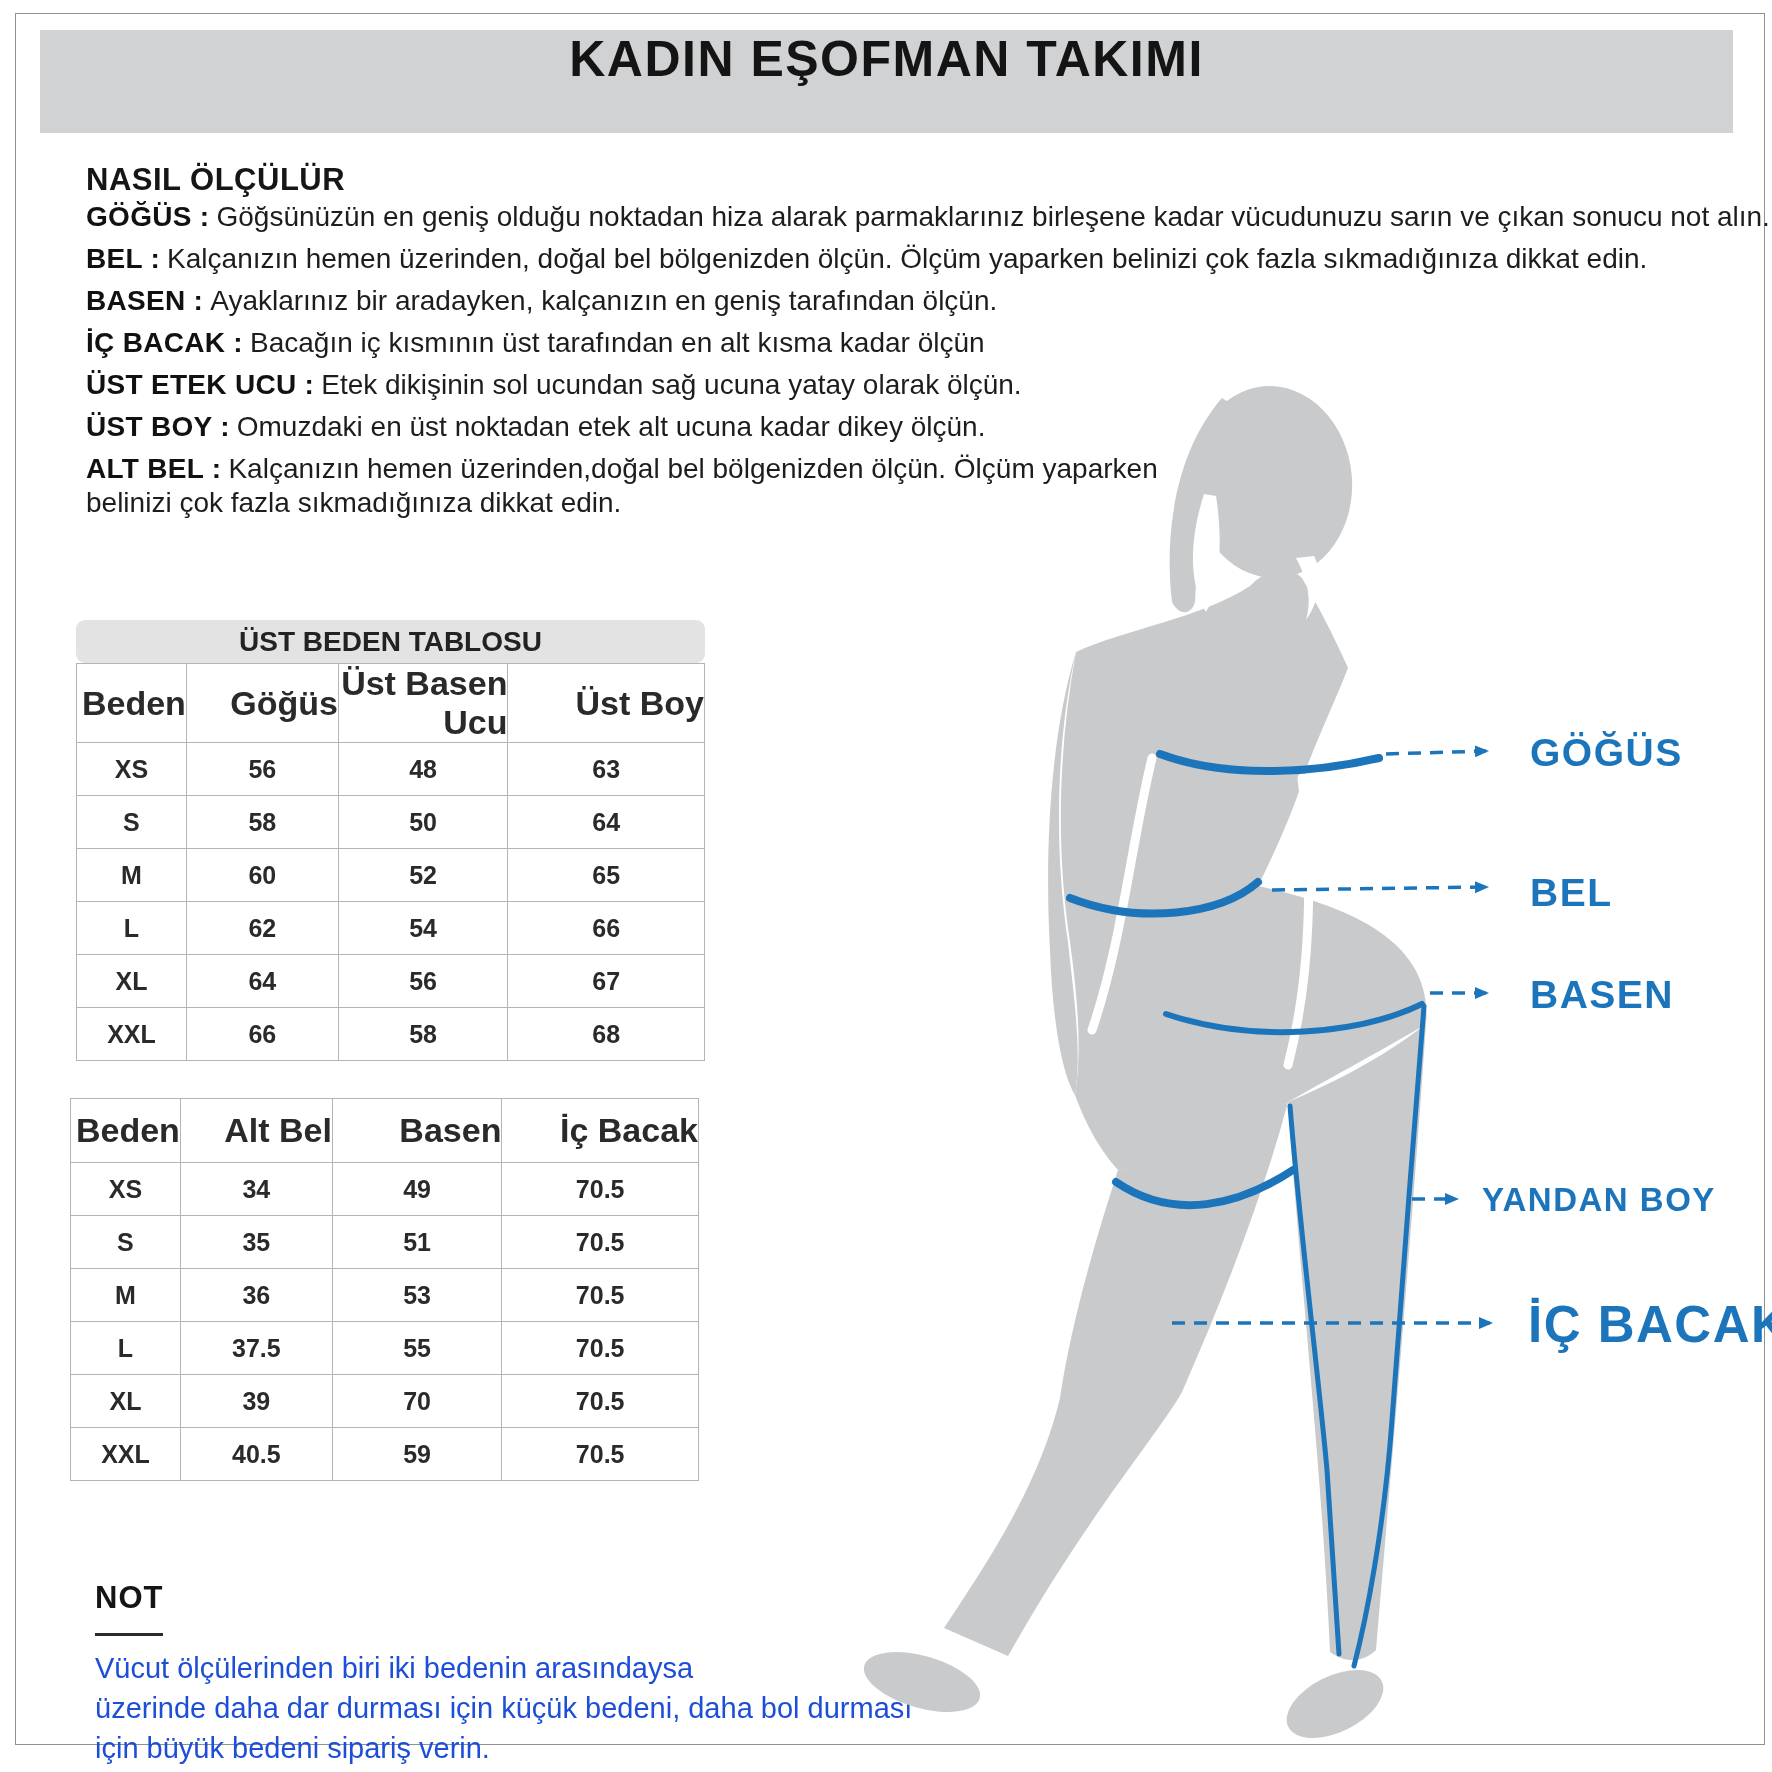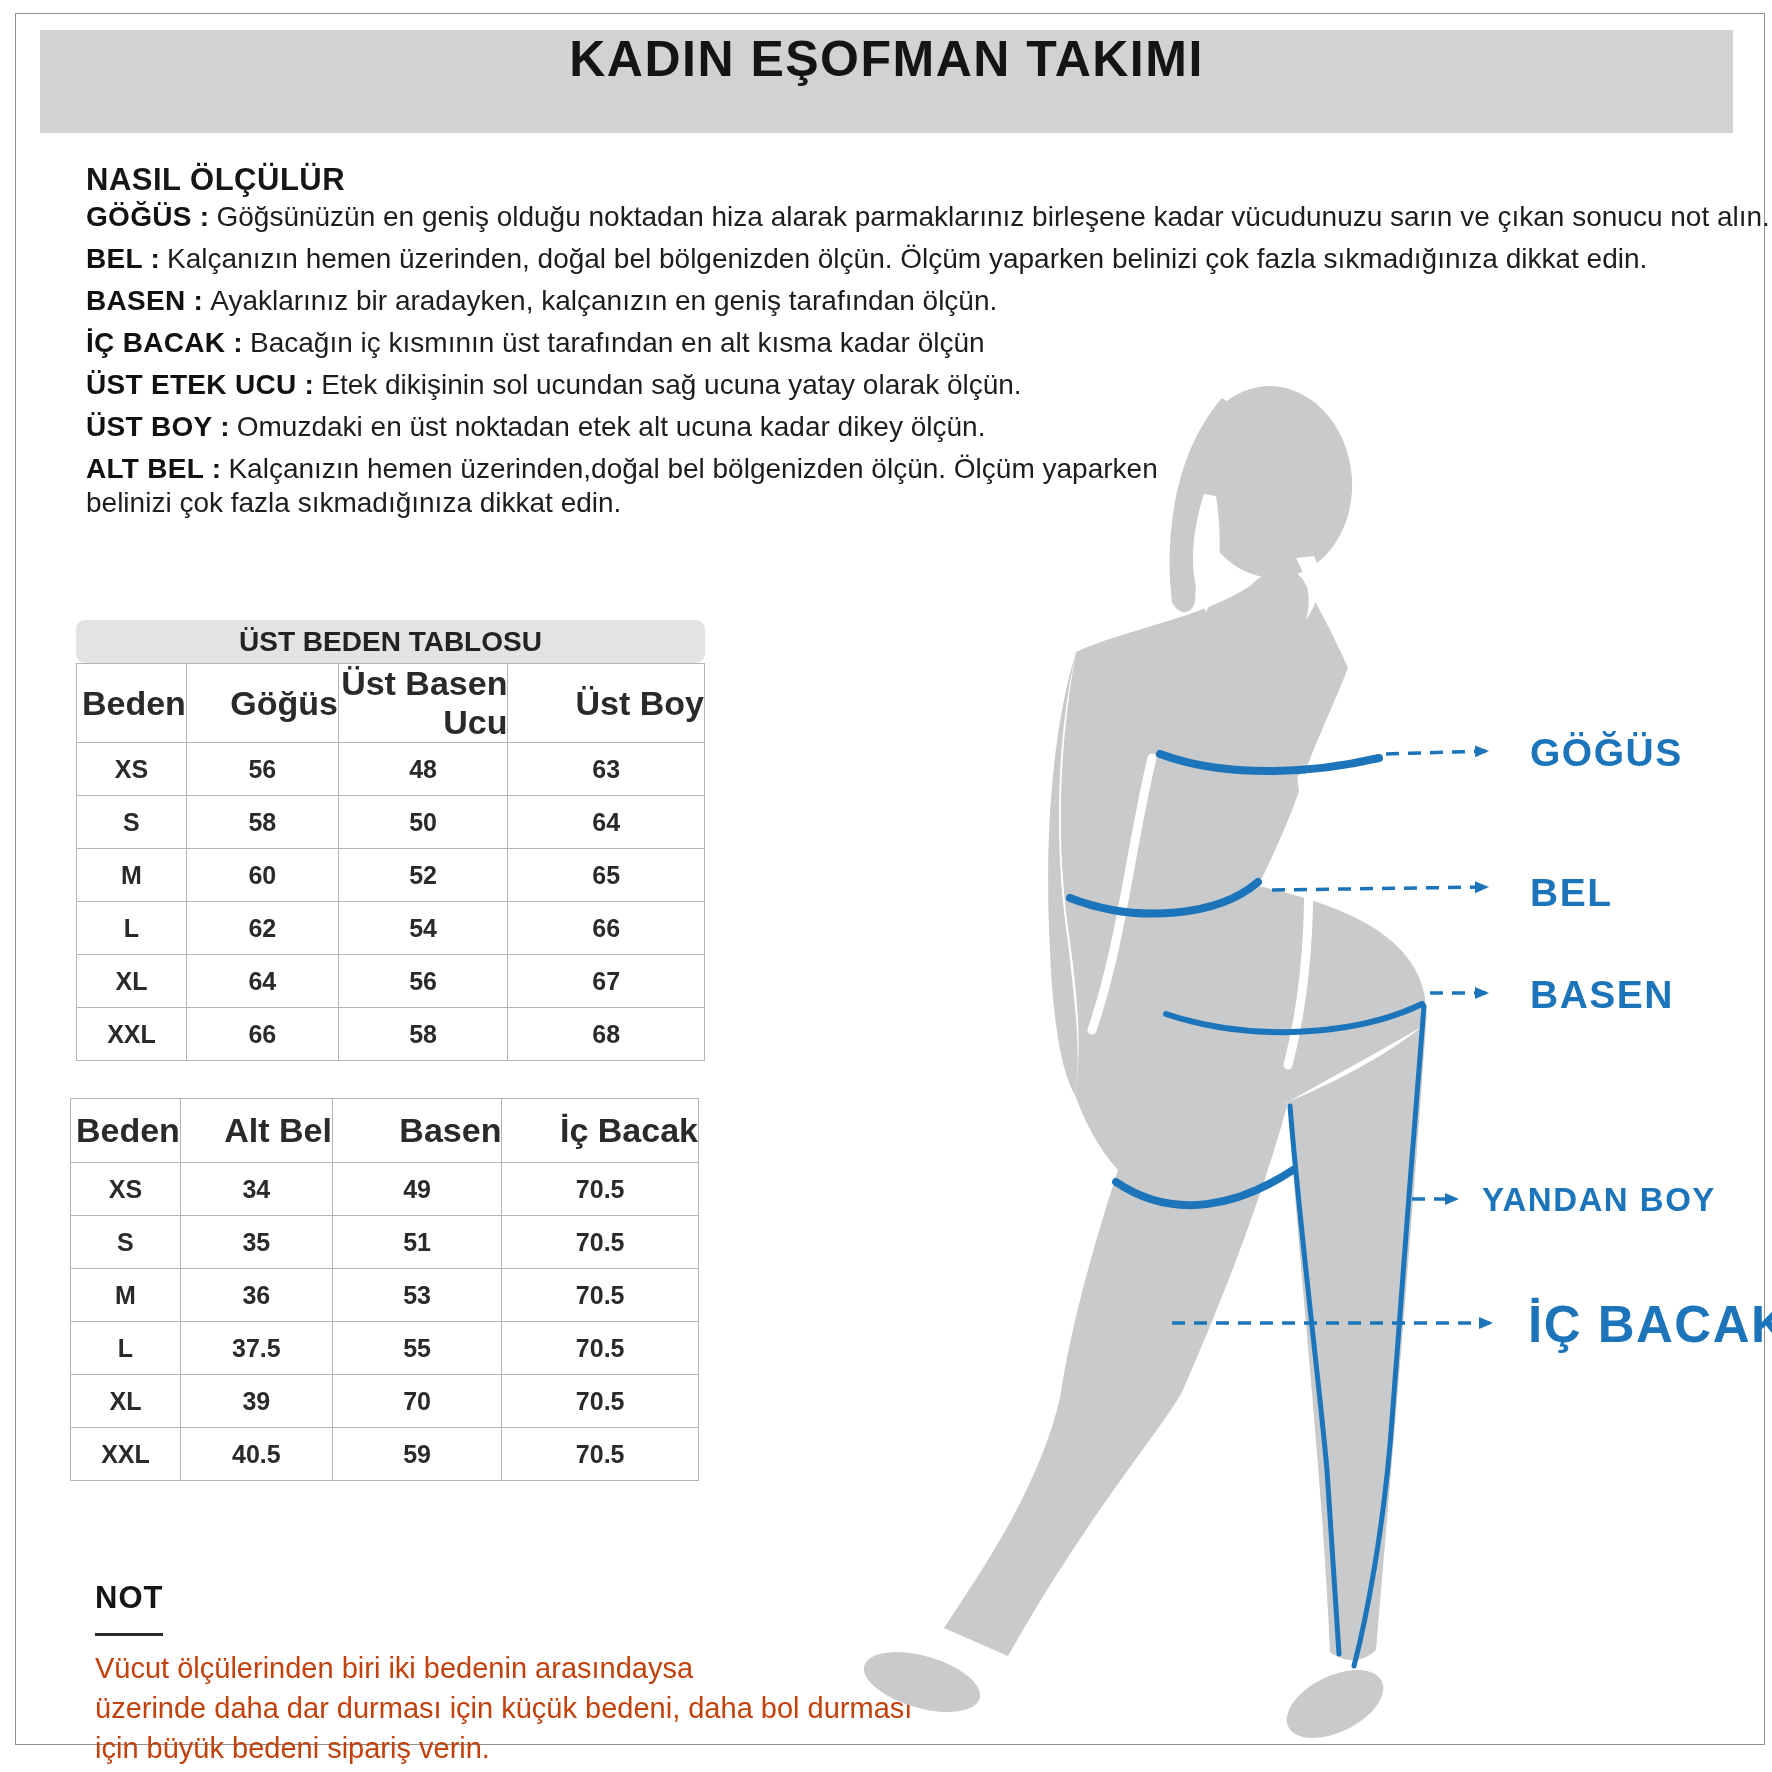--- a/index.html
+++ b/index.html
@@ -22,21 +22,21 @@
   .table-title{height:43px;background:#e3e3e4;border-radius:9px;display:flex;
     align-items:center;justify-content:center;font-size:28px;font-weight:bold;color:#222;}
   table{width:100%;border-collapse:collapse;table-layout:fixed;background:#fff;}
   th,td{border:1px solid #b4b4b6;text-align:center;font-weight:bold;color:#2a2a2a;
     padding:0;vertical-align:middle;}
   th{height:63px;font-size:34px;text-align:right;}
   td{height:52px;font-size:25px;}
   .note{position:absolute;left:95px;top:1580px;}
   .note-heading{display:inline-block;font-size:31px;font-weight:bold;letter-spacing:1px;
     border-bottom:3px solid #2b2b2b;padding-bottom:17px;color:#151515;}
-  .note-text{margin-top:12px;font-size:29px;line-height:40px;color:#c2410c;}
+  .note-text{margin-top:12px;font-size:29px;line-height:40px;color:#1d4ed8;}
   .figure{position:absolute;left:830px;top:330px;width:942px;height:1442px;}
   svg{overflow:visible;}
   svg text{font-family:"Liberation Sans",sans-serif;font-weight:bold;fill:#1C75BB;letter-spacing:1.5px;}
   .blue-line{stroke:#1C75BB;fill:none;stroke-linecap:round;}
   .dash{stroke:#1C75BB;fill:none;stroke-width:3.5;stroke-dasharray:13 9;}
 </style>
 </head>
 <body>
 
 <div class="page-border"></div>

